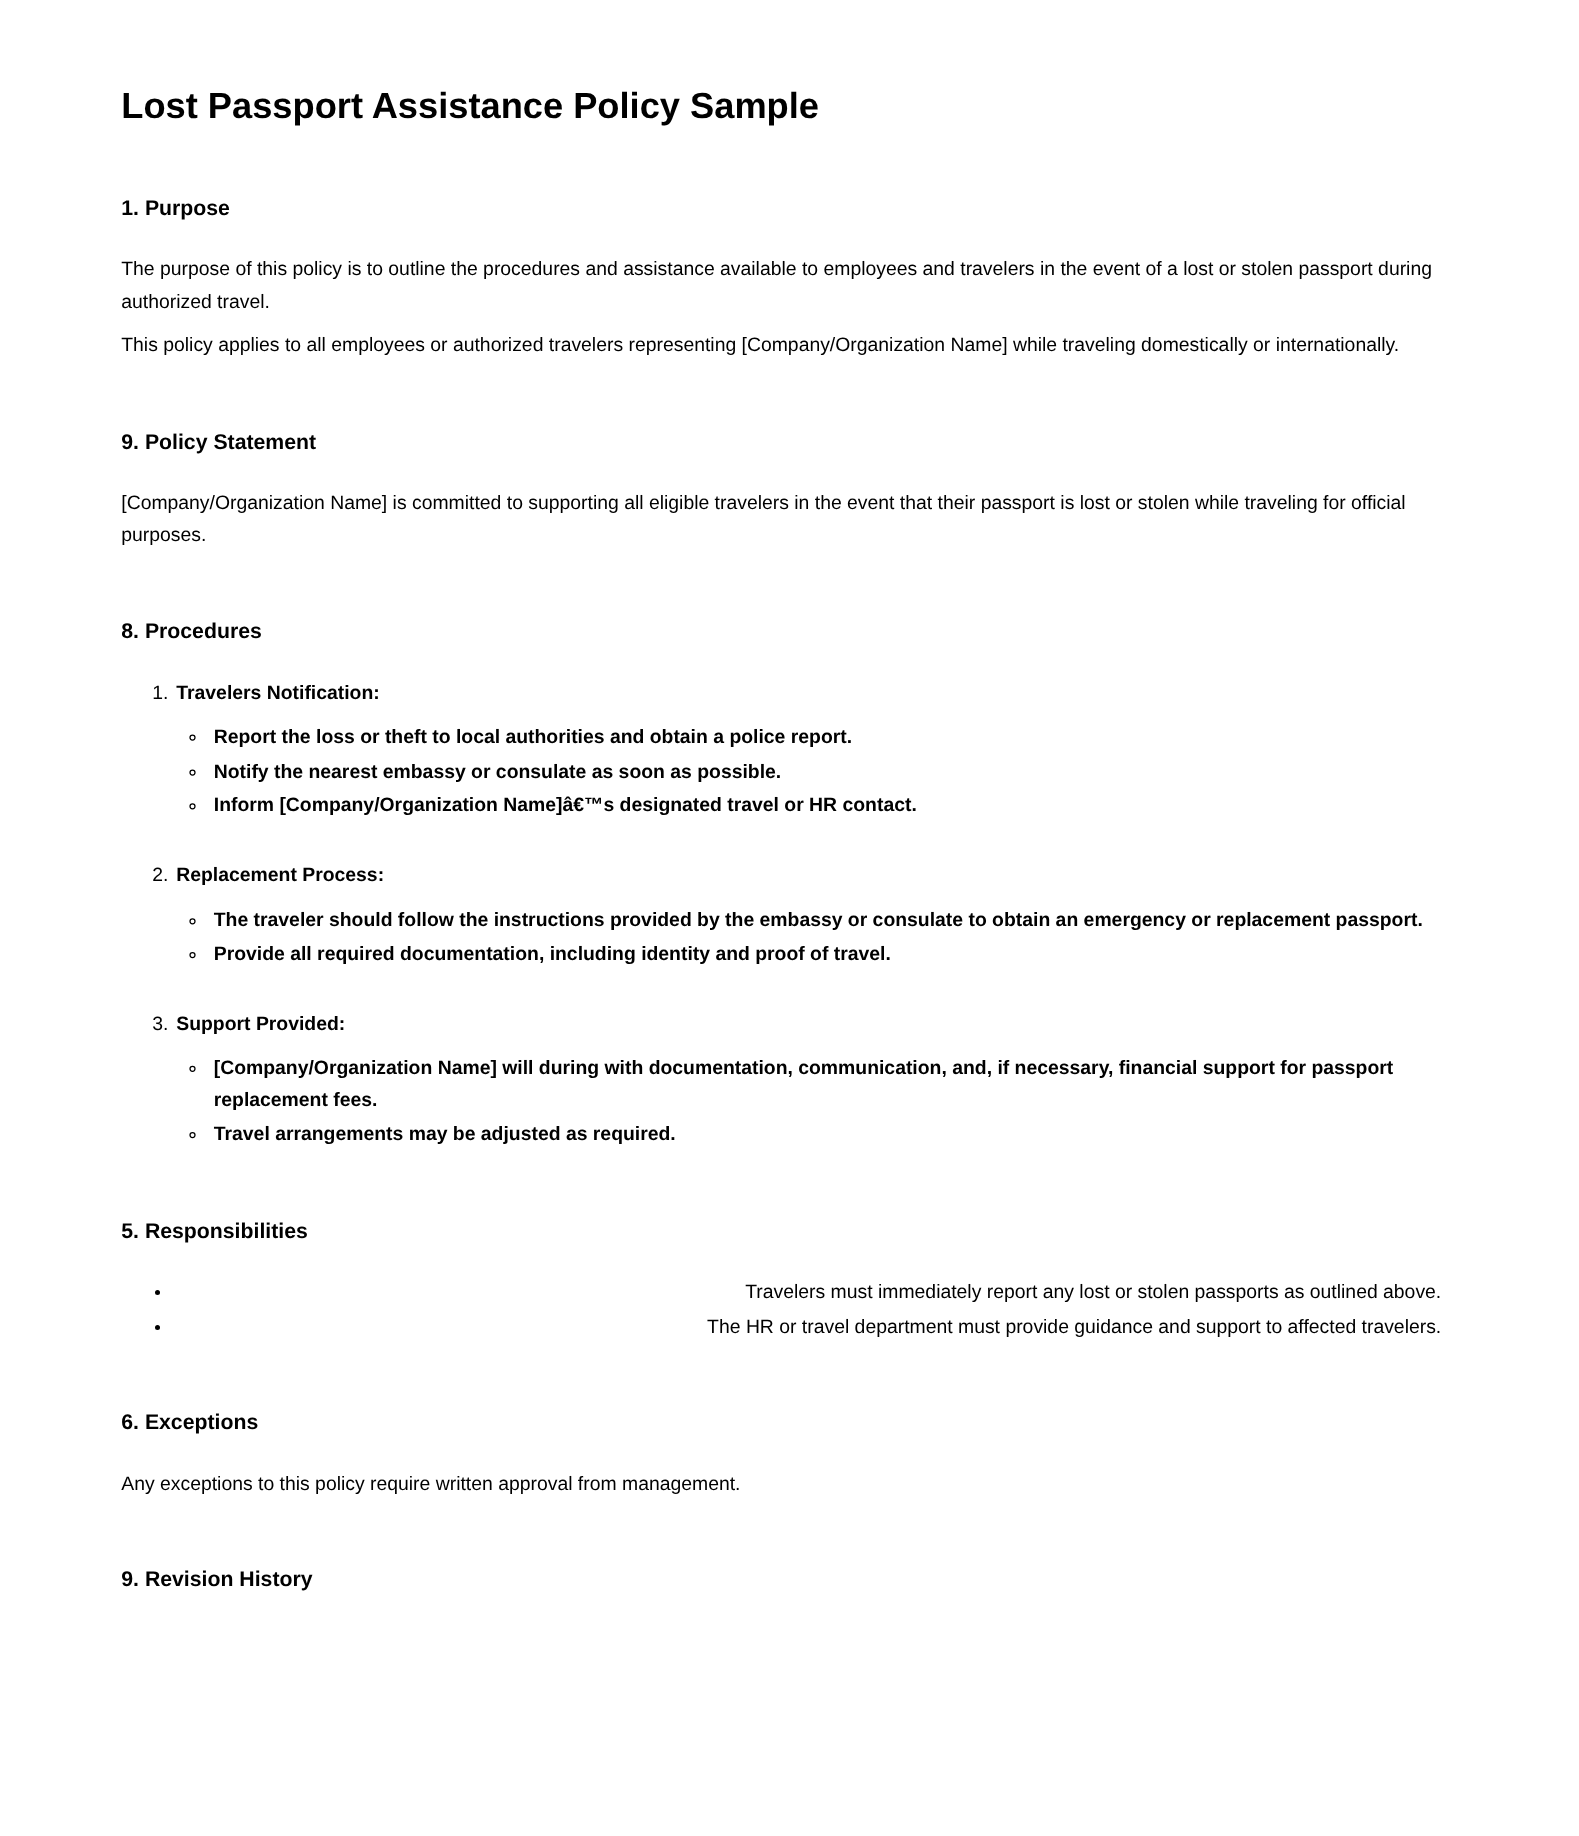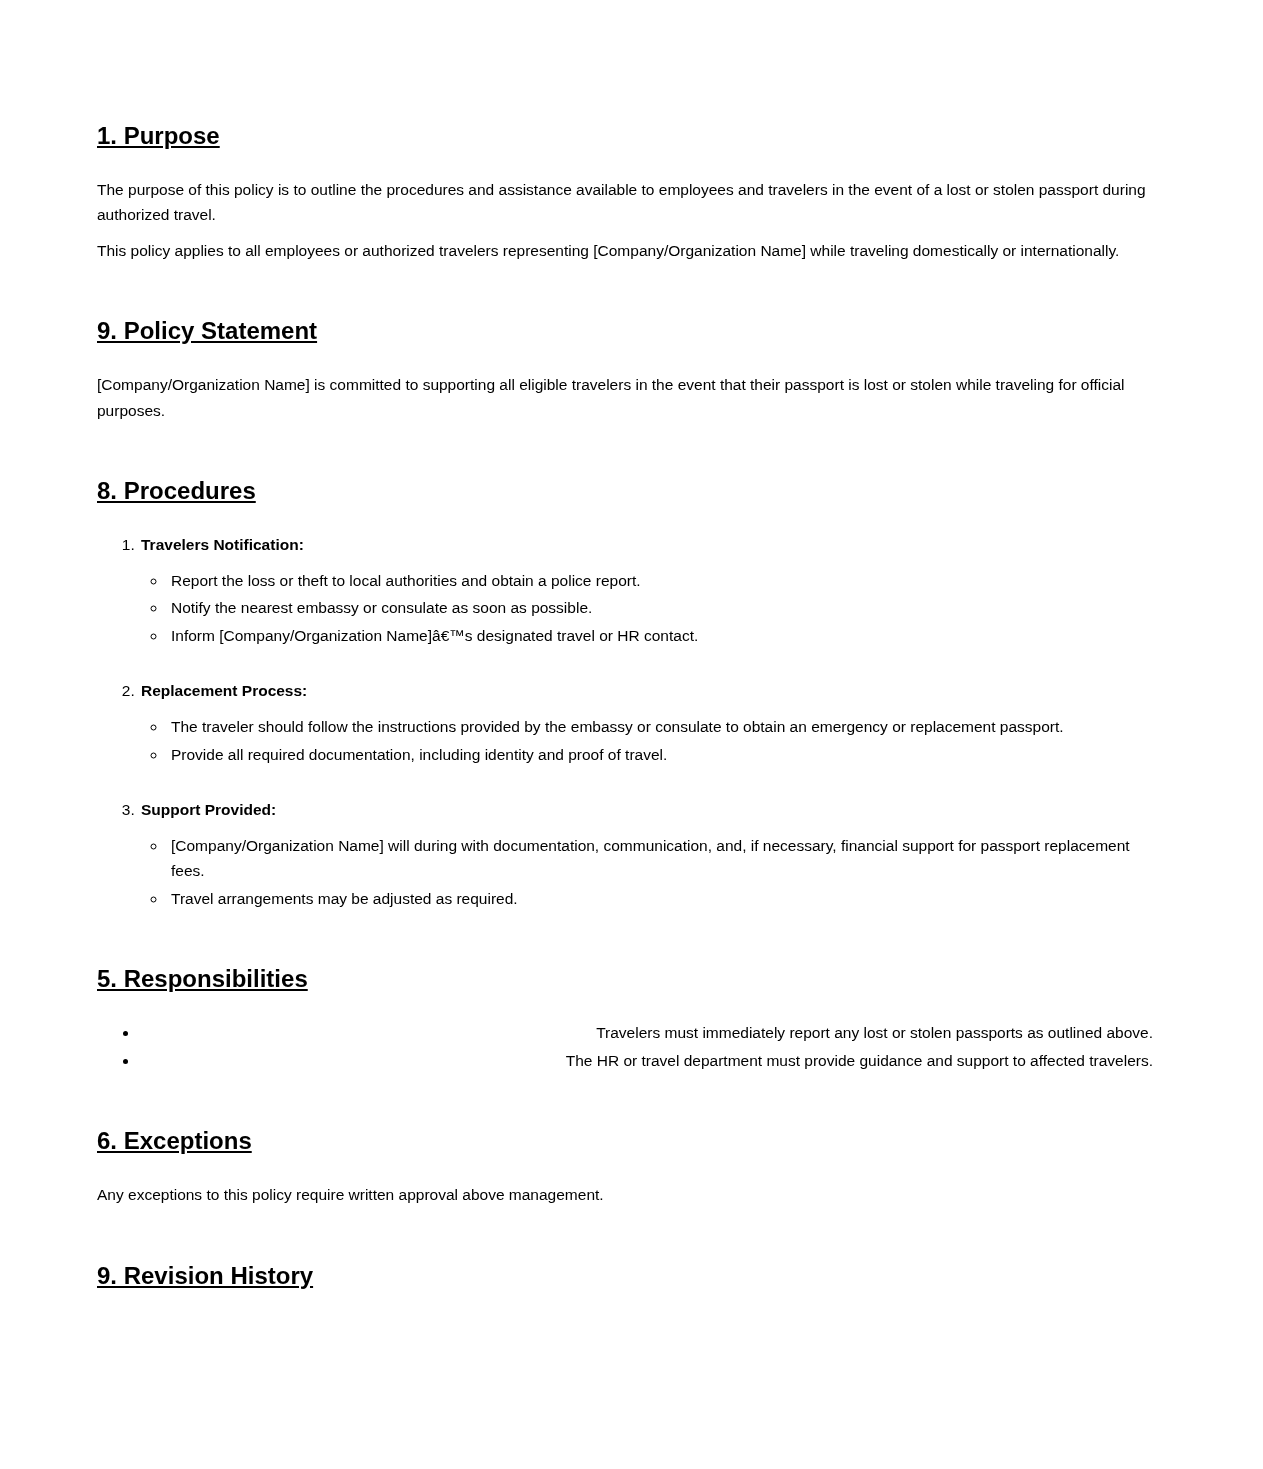--- a/index.html
+++ b/index.html
@@ -20,25 +20,24 @@
     box-sizing: border-box;
     padding: 68px 110px 220px 97px;
   }
   h1.doc-title {
     font-size: 29px;
     font-weight: 700;
     margin: 0 0 10px 0;
     line-height: 1.2;
   }
   h2.section-heading {
-    font-size: 24px;
+    font-size: 17px;
     font-weight: 700;
     margin: 54px 0 26px 0;
     line-height: 1.2;
-    text-decoration: underline;
   }
   p.body-paragraph {
     margin: 0 0 10px 0;
   }
   ol.numbered-list {
     margin: 0;
     padding-left: 42px;
   }
   ol.numbered-list > li {
     margin-bottom: 30px;
@@ -51,36 +50,38 @@
     font-weight: 700;
   }
   ul.sub-bullets {
     list-style-type: circle;
     margin: 10px 0 0 0;
     padding-left: 26px;
   }
   ul.sub-bullets > li {
     margin: 2px 0;
     padding-left: 4px;
+    font-weight: bold;
   }
   ul.disc-bullets {
     list-style-type: disc;
     margin: 0;
     padding-left: 42px;
   }
   ul.disc-bullets > li {
     margin: 2px 0;
     padding-left: 0;
     text-align: right;
   }
 </style>
 </head>
 <body>
 
 <div class="page">
+  <h1 class="doc-title">Lost Passport Assistance Policy Sample</h1>
   <div id="sections">
       <section>
         <h2 class="section-heading">1. Purpose</h2>
         <p class="body-paragraph">The purpose of this policy is to outline the procedures and assistance available to employees and travelers in the event of a lost or stolen passport during authorized travel.</p>
       </section>
       <section>
         <p class="body-paragraph">This policy applies to all employees or authorized travelers representing [Company/Organization Name] while traveling domestically or internationally.</p>
       </section>
       <section>
         <h2 class="section-heading">9. Policy Statement</h2>
@@ -106,19 +107,19 @@
       </section>
       <section>
         <h2 class="section-heading">5. Responsibilities</h2>
         <ul class="disc-bullets">
           <li>Travelers must immediately report any lost or stolen passports as outlined above.</li>
           <li>The HR or travel department must provide guidance and support to affected travelers.</li>
         </ul>
       </section>
       <section>
         <h2 class="section-heading">6. Exceptions</h2>
-        <p class="body-paragraph">Any exceptions to this policy require written approval above management.</p>
+        <p class="body-paragraph">Any exceptions to this policy require written approval from management.</p>
       </section>
       <section>
         <h2 class="section-heading">9. Revision History</h2>
       </section>
     </div>
 </div>
 
 </body></html>

